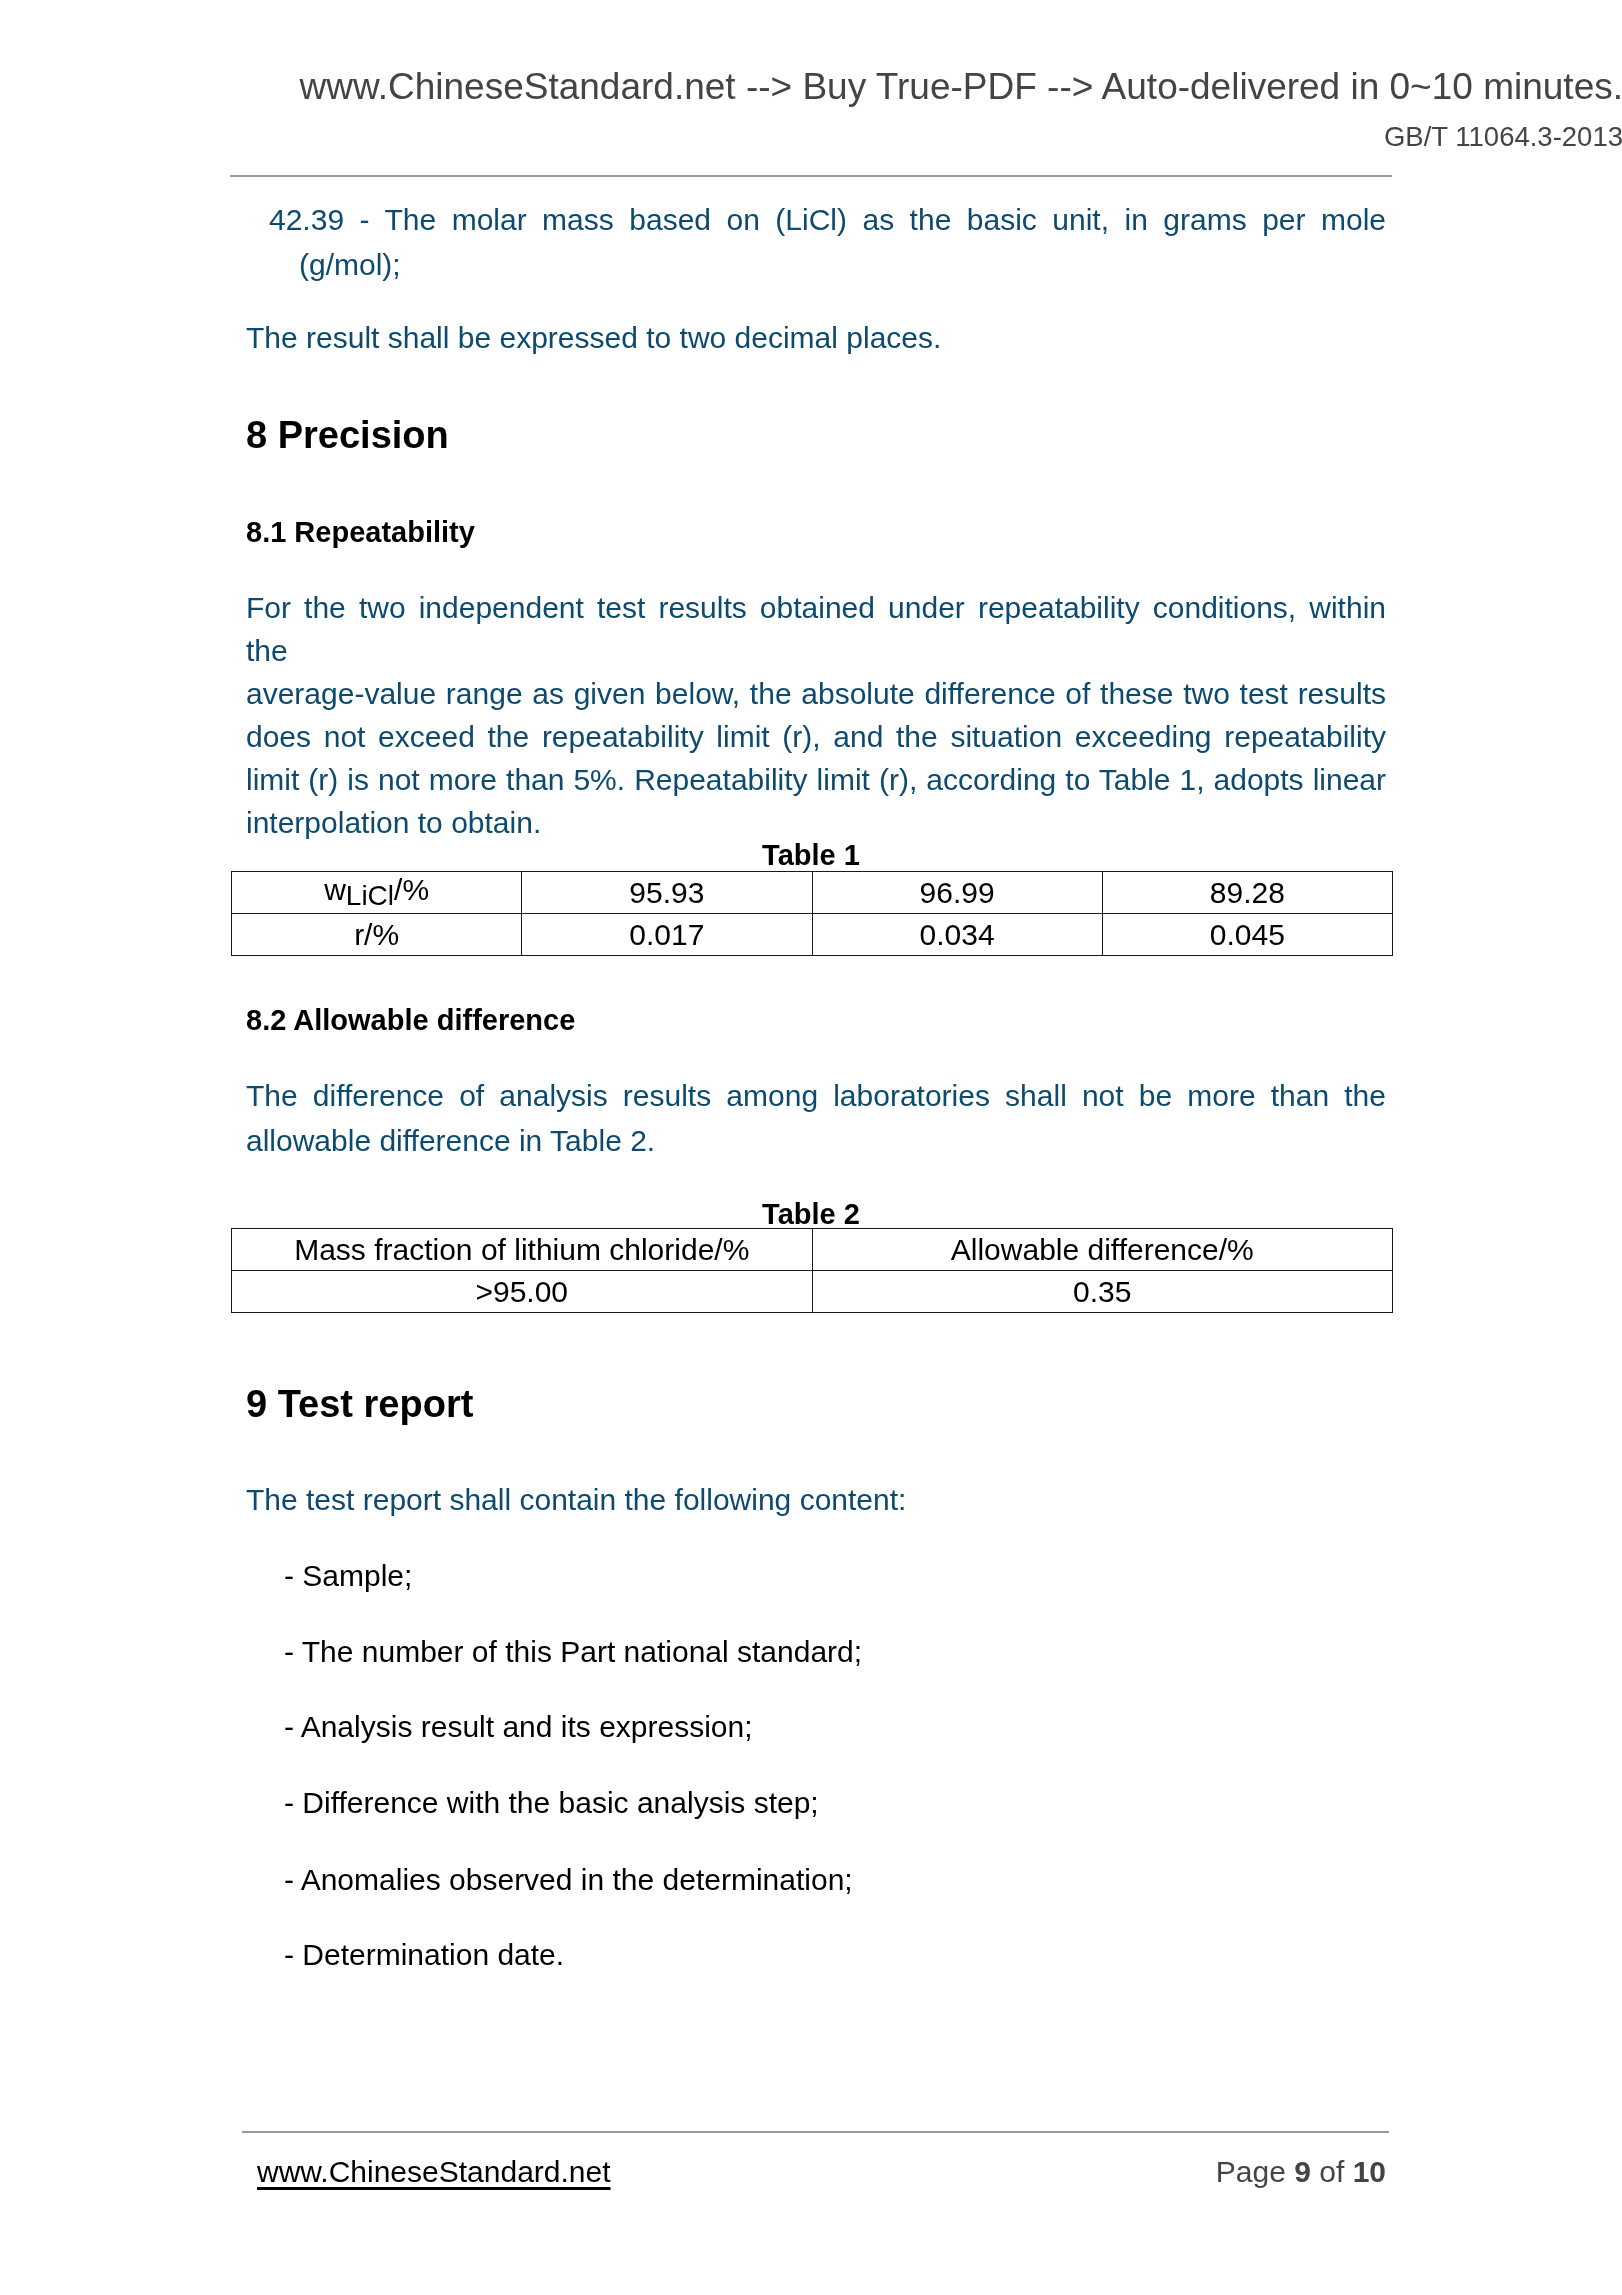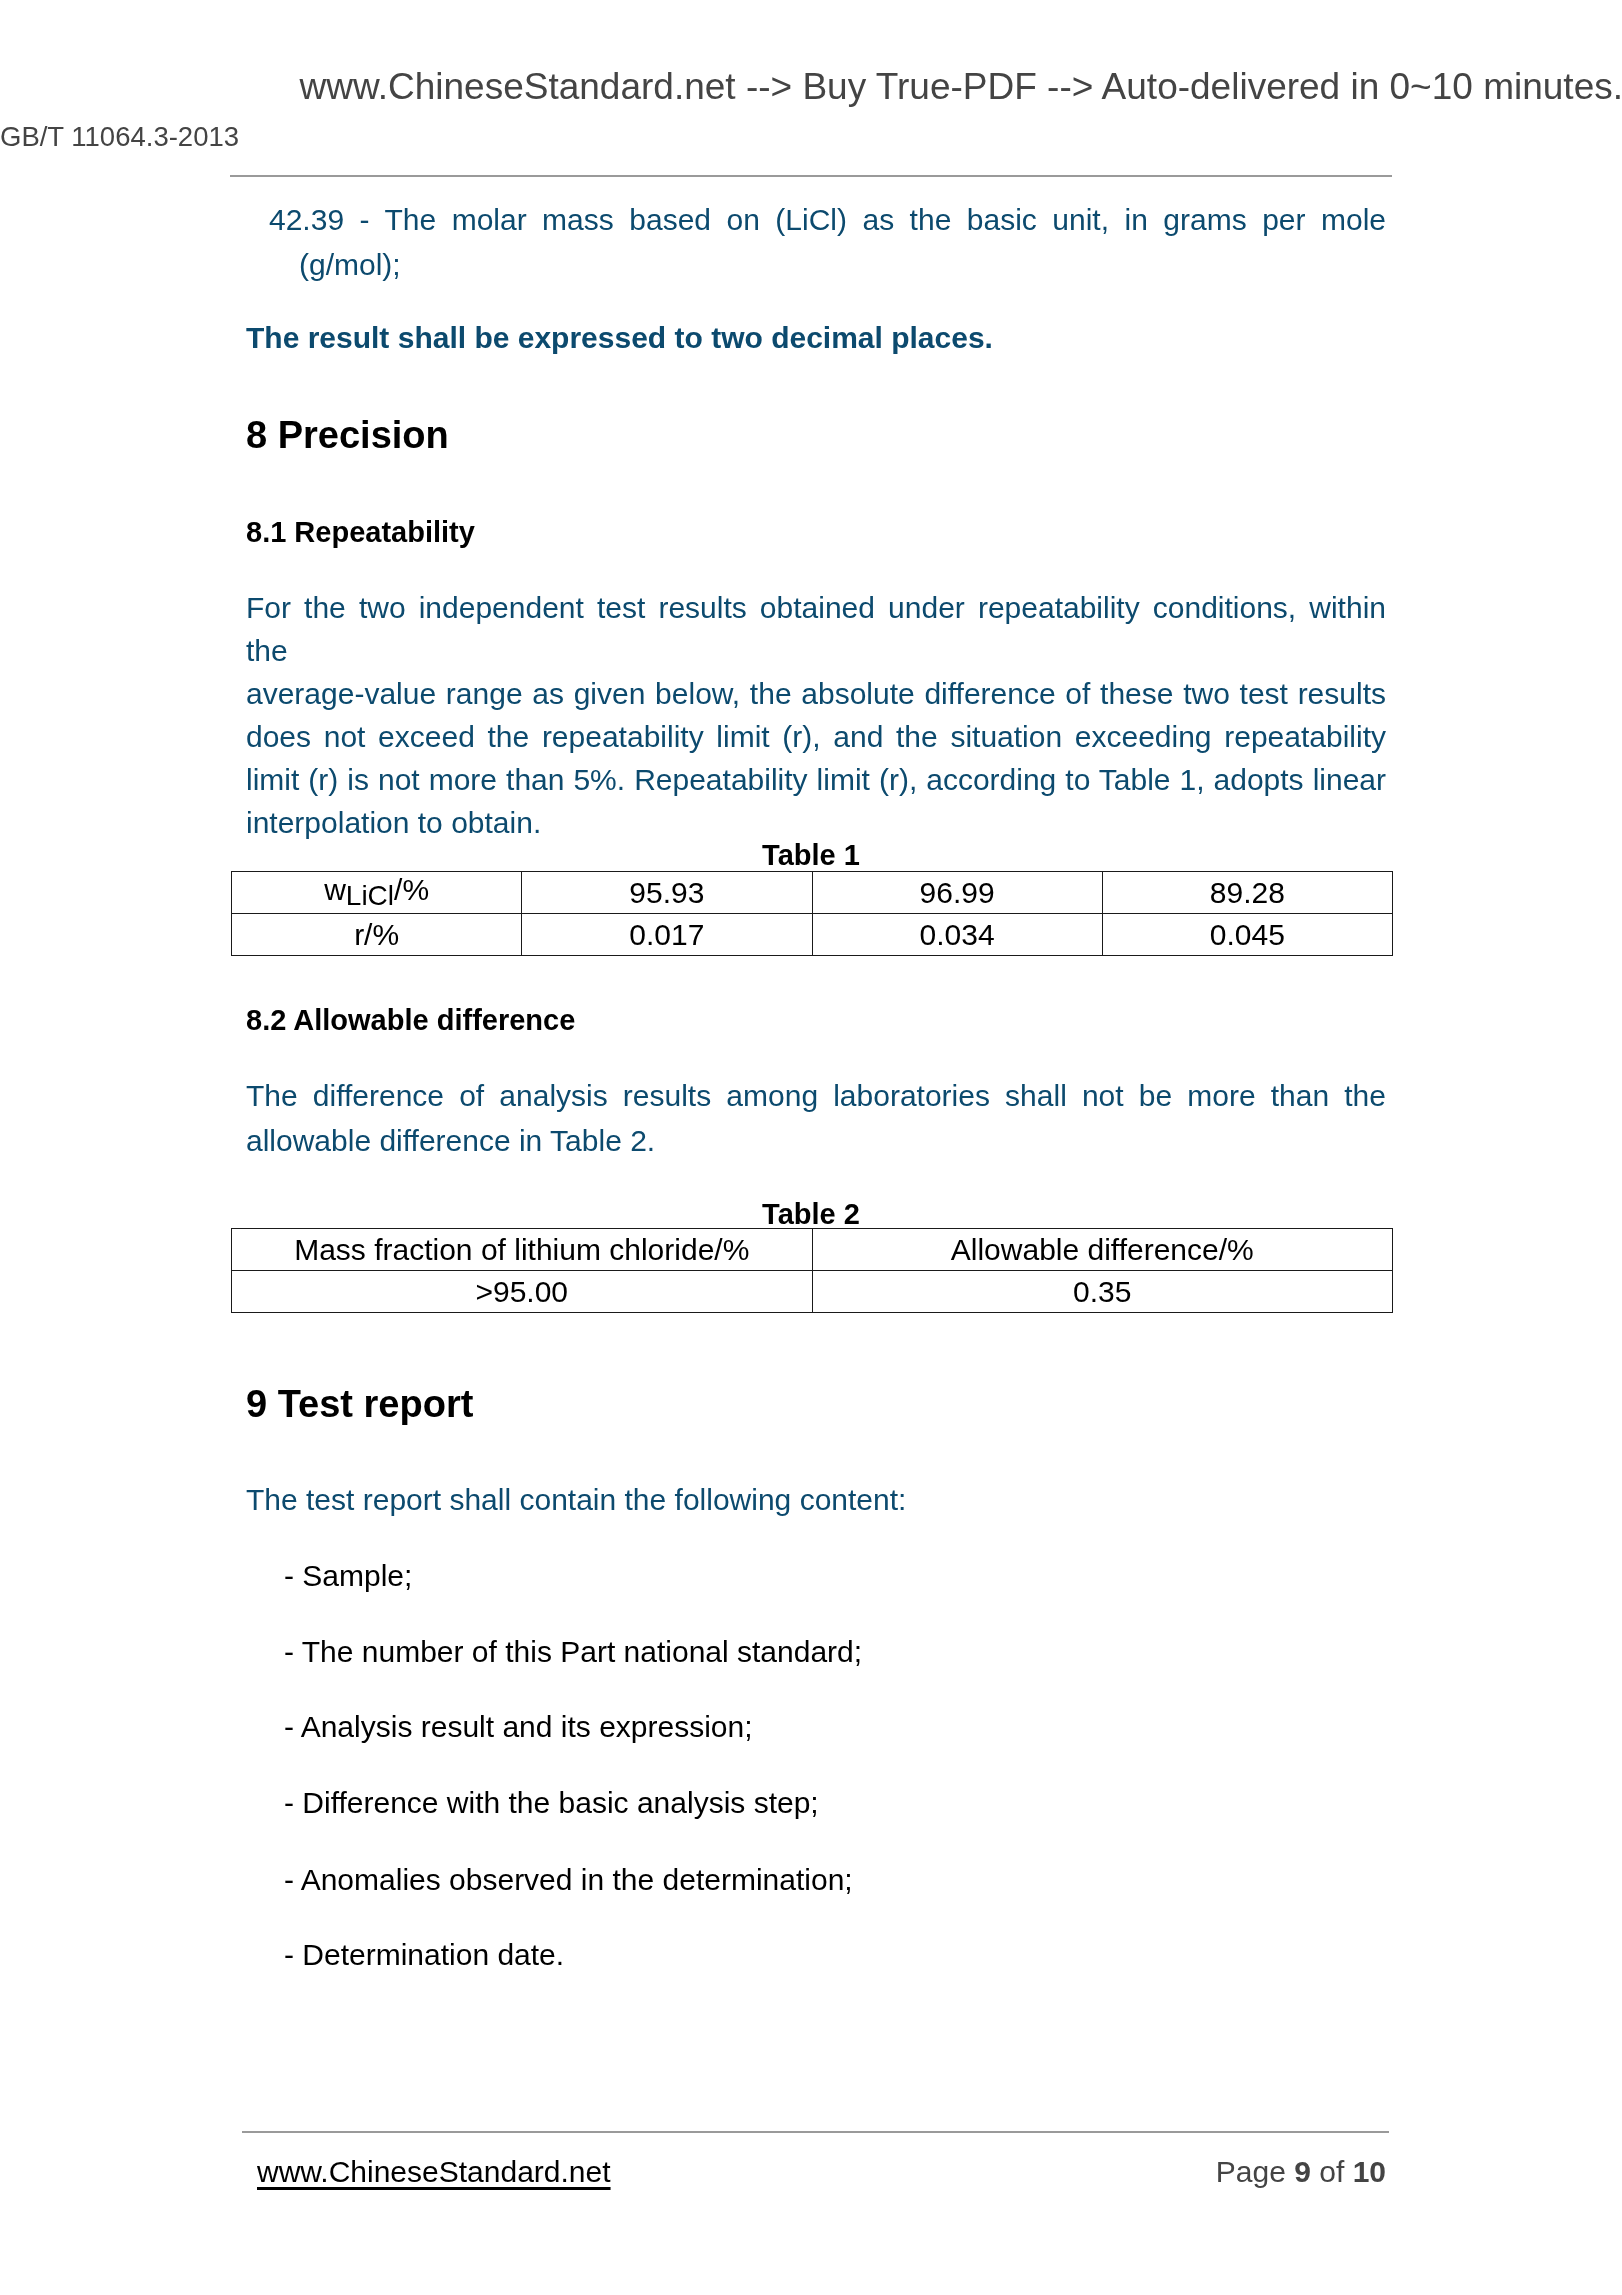--- a/index.html
+++ b/index.html
@@ -21,21 +21,21 @@
     .hdr-banner {
       left: 0; width: 1623px; top: 63px;
       text-align: right;
       font-size: 37px;
       line-height: 47px;
       color: #444444;
       white-space: nowrap;
     }
     .hdr-code {
       left: 0; width: 1623px; top: 120px;
-      text-align: left;
+      text-align: right;
       font-size: 27.5px;
       line-height: 33px;
       color: #444444;
     }
     .rule {
       height: 0;
       border-top: 2.5px solid #9a9a9a;
     }
 
     
@@ -111,21 +111,21 @@
   </style>
 </head>
 <body>
 
 <div class="abs hdr-banner">www.ChineseStandard.net --&gt; Buy True-PDF --&gt; Auto-delivered in 0~10 minutes.</div>
 <div class="abs hdr-code">GB/T 11064.3-2013</div>
 <div class="abs rule" style="left:230px; width:1162px; top:175px;"></div>
 
 <div class="abs body-text justify-full" style="left:269px; width:1117px; top:198px;">42.39 - The molar mass based on (LiCl) as the basic unit, in grams per mole</div>
 <div class="abs body-text" style="left:299px; top:243px;">(g/mol);</div>
-<div class="abs body-text" style="left:246px; top:316px;font-weight:bold;">The result shall be expressed to two decimal places.</div>
+<div class="abs body-text" style="left:246px; top:316px;">The result shall be expressed to two decimal places.</div>
 
 <div class="abs h1" style="left:246px; top:412px;">8 Precision</div>
 <div class="abs h2" style="left:246px; top:514px;">8.1 Repeatability</div>
 
 <div class="abs" style="left:246px; width:1140px; top:586px;">
   <div class="body-text justify-full">For the two independent test results obtained under repeatability conditions, within the</div>
   <div class="body-text justify-full">average-value range as given below, the absolute difference of these two test results</div>
   <div class="body-text justify-full">does not exceed the repeatability limit (r), and the situation exceeding repeatability</div>
   <div class="body-text justify-full">limit (r) is not more than 5%. Repeatability limit (r), according to Table 1, adopts linear</div>
   <div class="body-text">interpolation to obtain.</div>

